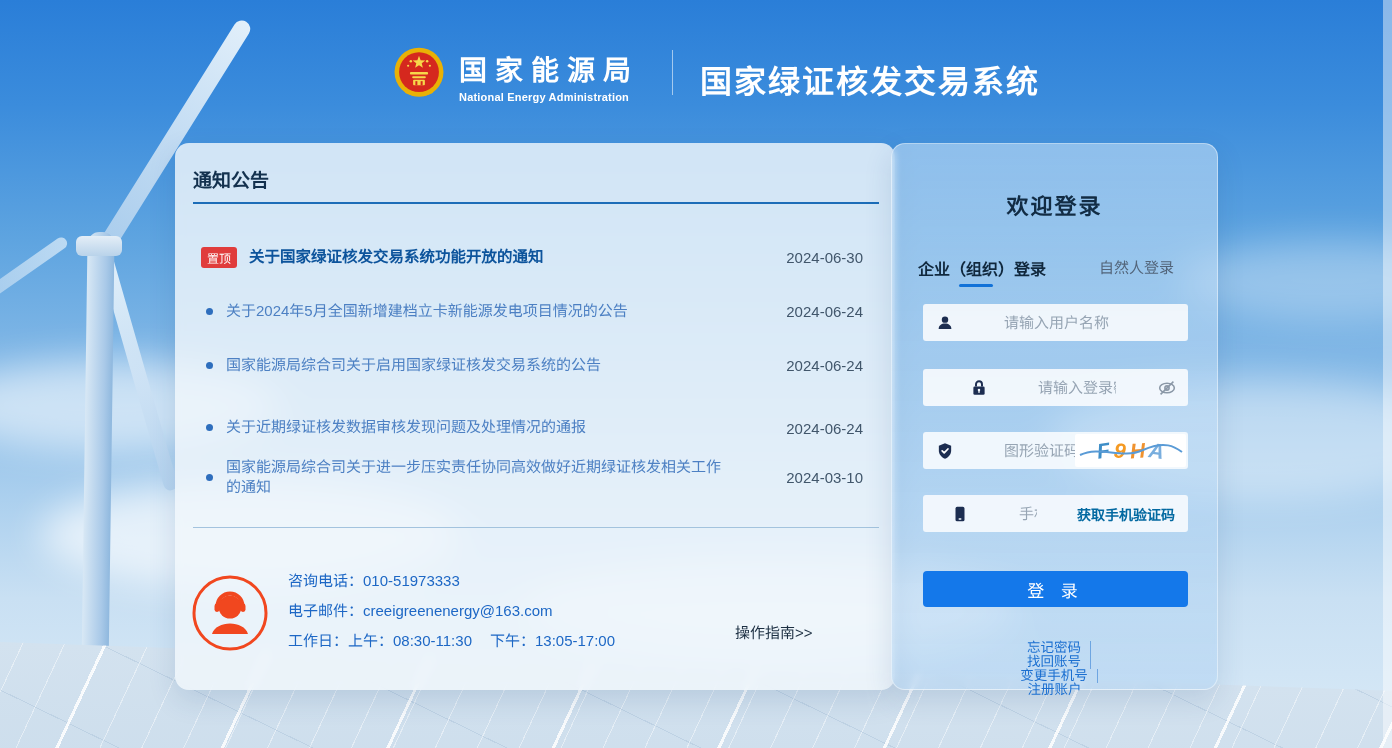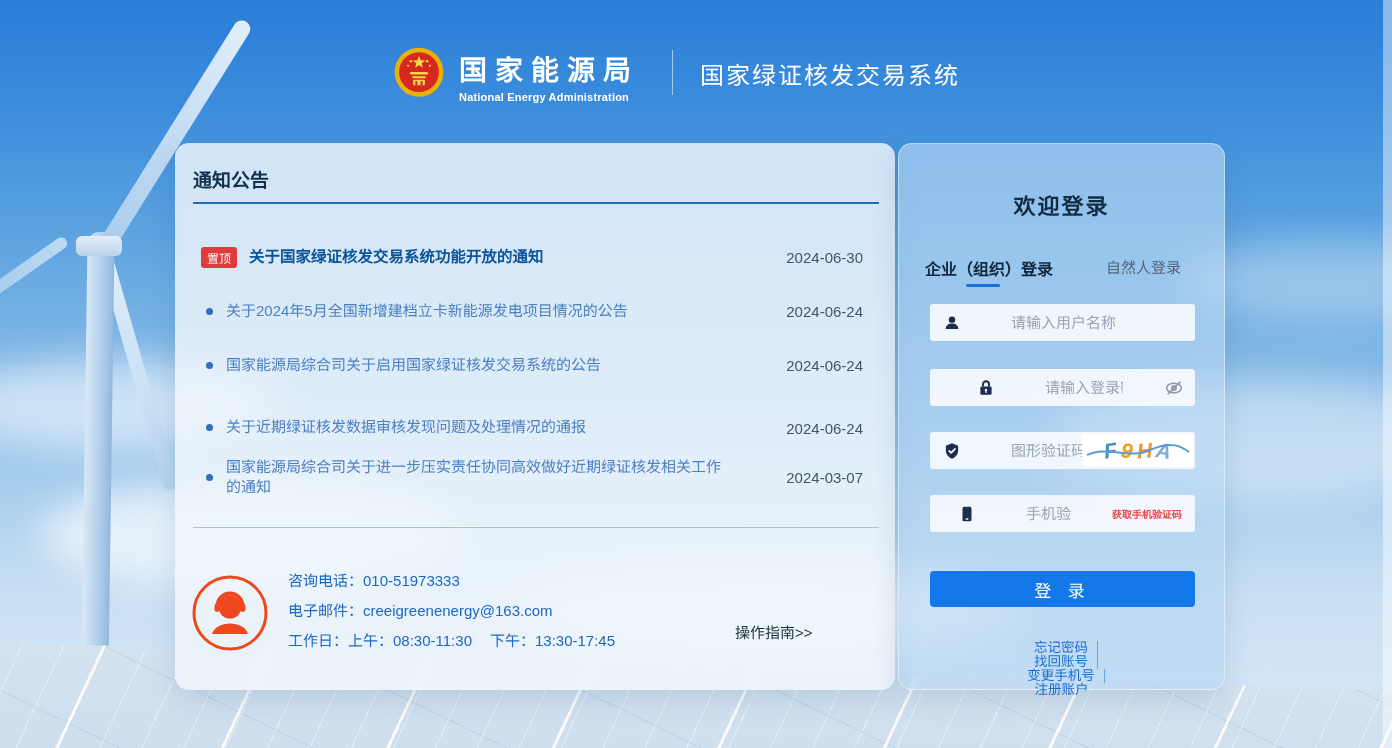--- a/index.html
+++ b/index.html
@@ -33,28 +33,28 @@
       linear-gradient(180deg,#d3e2ef,#c3d7e8); }
   .edge-strip { position:absolute; right:0; top:0; width:9px; height:748px; background:rgba(255,255,255,.45); }
 
   
   .header { position:absolute; left:0; top:0; width:1392px; height:120px; }
   .emblem { position:absolute; left:390px; top:44px; width:58px; height:58px; }
   .org-block { position:absolute; left:459px; top:48px; color:#fff; }
   .org-name { font-size:28px; font-weight:bold; letter-spacing:8px; white-space:nowrap; }
   .org-name-en { font-size:11px; font-weight:bold; letter-spacing:.2px; margin-top:3px; }
   .hdr-divider { position:absolute; left:672px; top:50px; width:1px; height:45px; background:rgba(255,255,255,.55); }
-  .system-title { position:absolute; left:700px; top:56px; color:#fff; font-size:24px; font-weight:normal; letter-spacing:2px; white-space:nowrap; }
+  .system-title { position:absolute; left:700px; top:56px; color:#fff; font-size:32px; font-weight:bold; letter-spacing:2px; white-space:nowrap; }
 
   
   .card { position:absolute; top:143px; height:547px; border-radius:14px;
     box-shadow:0 10px 28px rgba(25,70,130,.14); }
   .notice-card { left:175px; width:720px; background:rgba(240,246,251,.82); backdrop-filter:blur(5px); }
   .login-card  { left:891px; width:327px; background:linear-gradient(180deg,rgba(203,227,248,.55),rgba(173,209,242,.48));
-    border:1px solid rgba(255,255,255,.45); backdrop-filter:blur(3px);margin-left:7px; }
+    border:1px solid rgba(255,255,255,.45); backdrop-filter:blur(3px); }
 
   
   .notice-title { position:absolute; left:18px; top:22px; font-size:19px; font-weight:bold; color:#13314e; }
   .notice-rule { position:absolute; left:18px; right:16px; top:59px; height:2px; background:#1c6db8; }
   .notice-row { position:absolute; left:18px; right:16px; display:flex; align-items:center; justify-content:space-between; padding:0 16px 0 8px; }
   .nr1{ top:96px; height:36px; } .nr2{ top:150px; height:36px; } .nr3{ top:204px; height:36px; }
   .nr4{ top:258px; height:36px;align-items:flex-end; } .nr5{ top:306px; height:56px; }
   .row-left { display:flex; align-items:center; cursor:pointer; }
   .pin-badge { background:#e03c3c; color:#fff; font-size:12px; padding:2px 6px; border-radius:3px; margin-right:12px; flex:none; }
   .bullet { width:7px; height:7px; border-radius:50%; background:#2e6ebd; margin:0 13px 0 5px; flex:none; }
@@ -84,21 +84,21 @@
   .field input::placeholder { color:#97a5b4; opacity:1; }
   .eye-btn { flex:none; width:22px; height:22px; margin-right:10px; cursor:pointer; }
   .captcha-box { position:absolute; right:2px; top:2px; width:111px; height:33px; background:#fff; border-radius:2px; cursor:pointer; overflow:hidden; }
   .captcha-letters { position:absolute; left:0; top:0; width:100%; height:100%; display:flex; align-items:center; justify-content:center; gap:4px;
     font-weight:bold; font-size:21px; font-style:italic; }
   .captcha-letters span:nth-child(1){ color:#3e8ec7; transform:rotate(-8deg); }
   .captcha-letters span:nth-child(2){ color:#f59a23; transform:rotate(6deg); }
   .captcha-letters span:nth-child(3){ color:#f0922e; transform:rotate(-4deg); }
   .captcha-letters span:nth-child(4){ color:#79aede; transform:rotate(8deg); }
   .captcha-wave { position:absolute; left:0; top:0; }
-  .get-sms { flex:none; font-size:10px; font-weight:bold; color:#ef4444; margin-right:13px; cursor:pointer; white-space:nowrap; }
+  .get-sms { flex:none; font-size:14px; font-weight:bold; color:#0369a1; margin-right:13px; cursor:pointer; white-space:nowrap; }
 
   .login-btn { position:absolute; left:31px; top:427px; width:265px; height:36px; background:#1478ea; border:none; border-radius:4px;
     color:#fff; font-size:17px; letter-spacing:6px; cursor:pointer; font-family:"Liberation Sans", sans-serif; }
   .login-links { position:absolute; left:0; top:497px; width:100%; display:flex; justify-content:center; align-items:center;flex-direction:column; }
   .login-links a { font-size:13.5px; color:#1b6fd0; text-decoration:none; padding:0 9px; border-right:1px solid rgba(27,111,208,.5); line-height:14px; cursor:pointer; white-space:nowrap; }
   .login-links a:last-child { border-right:none; }
 </style>
 </head>
 <body>
 
@@ -171,42 +171,42 @@
         <span class="bullet"></span>
         <span class="row-title">关于近期绿证核发数据审核发现问题及处理情况的通报</span>
       </div>
       <span class="row-date">2024-06-24</span>
     </div>
     <div class="notice-row nr5">
       <div class="row-left">
         <span class="bullet"></span>
         <span class="row-title">国家能源局综合司关于进一步压实责任协同高效做好近期绿证核发相关工作的通知</span>
       </div>
-      <span class="row-date">2024-03-07</span>
+      <span class="row-date">2024-03-10</span>
     </div>
 
     <div class="notice-rule2"></div>
 
     <svg class="contact-icon" viewBox="0 0 80 80">
       <circle cx="40" cy="40" r="36" fill="none" stroke="#f1471f" stroke-width="3"></circle>
       <circle cx="40" cy="34" r="11.5" fill="#f1471f"></circle>
       <path d="M22 61 C26 47 54 47 58 61 Z" fill="#f1471f"></path>
       <path d="M27.5 33 a12.5 12.5 0 0 1 25 0" stroke="#f1471f" stroke-width="4" fill="none"></path>
       <rect x="24.5" y="30.5" width="5" height="8.5" rx="2.4" fill="#f1471f"></rect>
       <rect x="50.5" y="30.5" width="5" height="8.5" rx="2.4" fill="#f1471f"></rect>
     </svg>
     <div class="contact-text">
       <div class="contact-line">
         <span>咨询电话：</span><span>010-51973333</span>
       </div>
       <div class="contact-line">
         <span>电子邮件：</span><span>creeigreenenergy@163.com</span>
       </div>
       <div class="contact-line">
-        <span>工作日：</span><span>上午：08:30-11:30</span><span class="wd-gap">下午：13:30-17:45</span>
+        <span>工作日：</span><span>上午：08:30-11:30</span><span class="wd-gap">下午：13:05-17:00</span>
       </div>
     </div>
     <div class="guide-link">操作指南&gt;&gt;</div>
   </div>
 
   <div class="card login-card">
     <div class="login-title">欢迎登录</div>
 
     <div class="tab tab-active">企业（组织）登录</div>
     <div class="tab-underline"></div>

